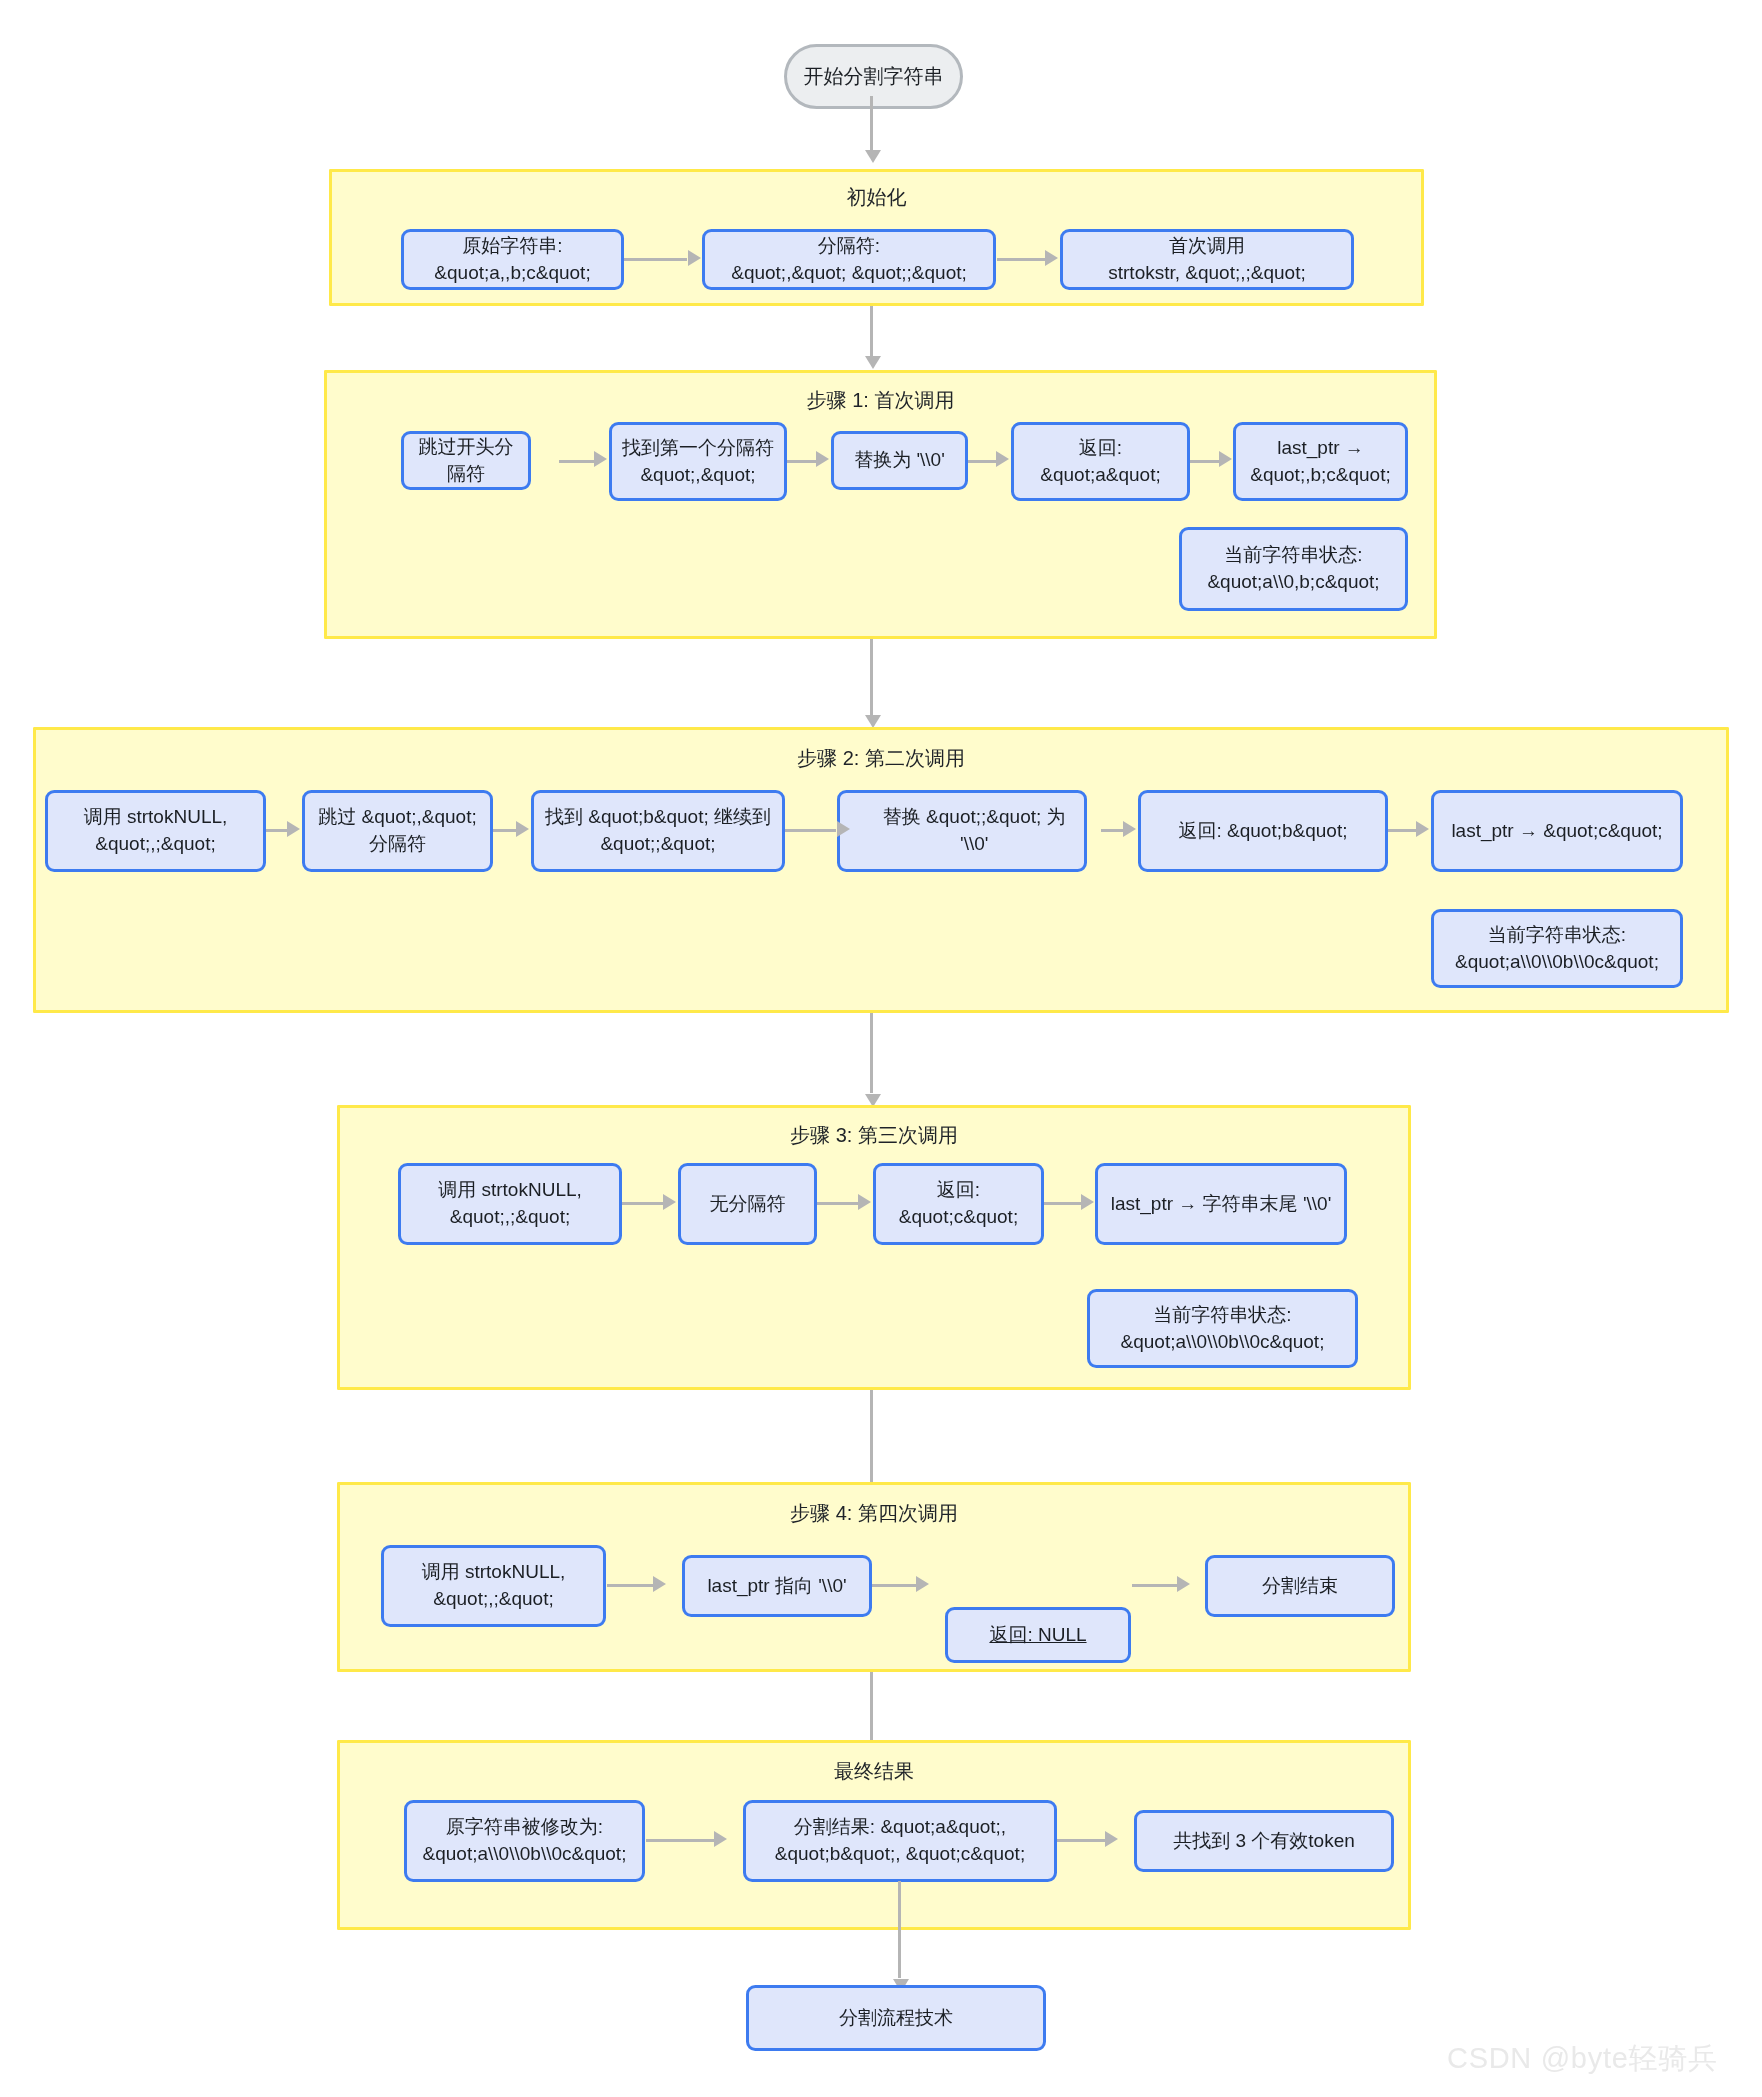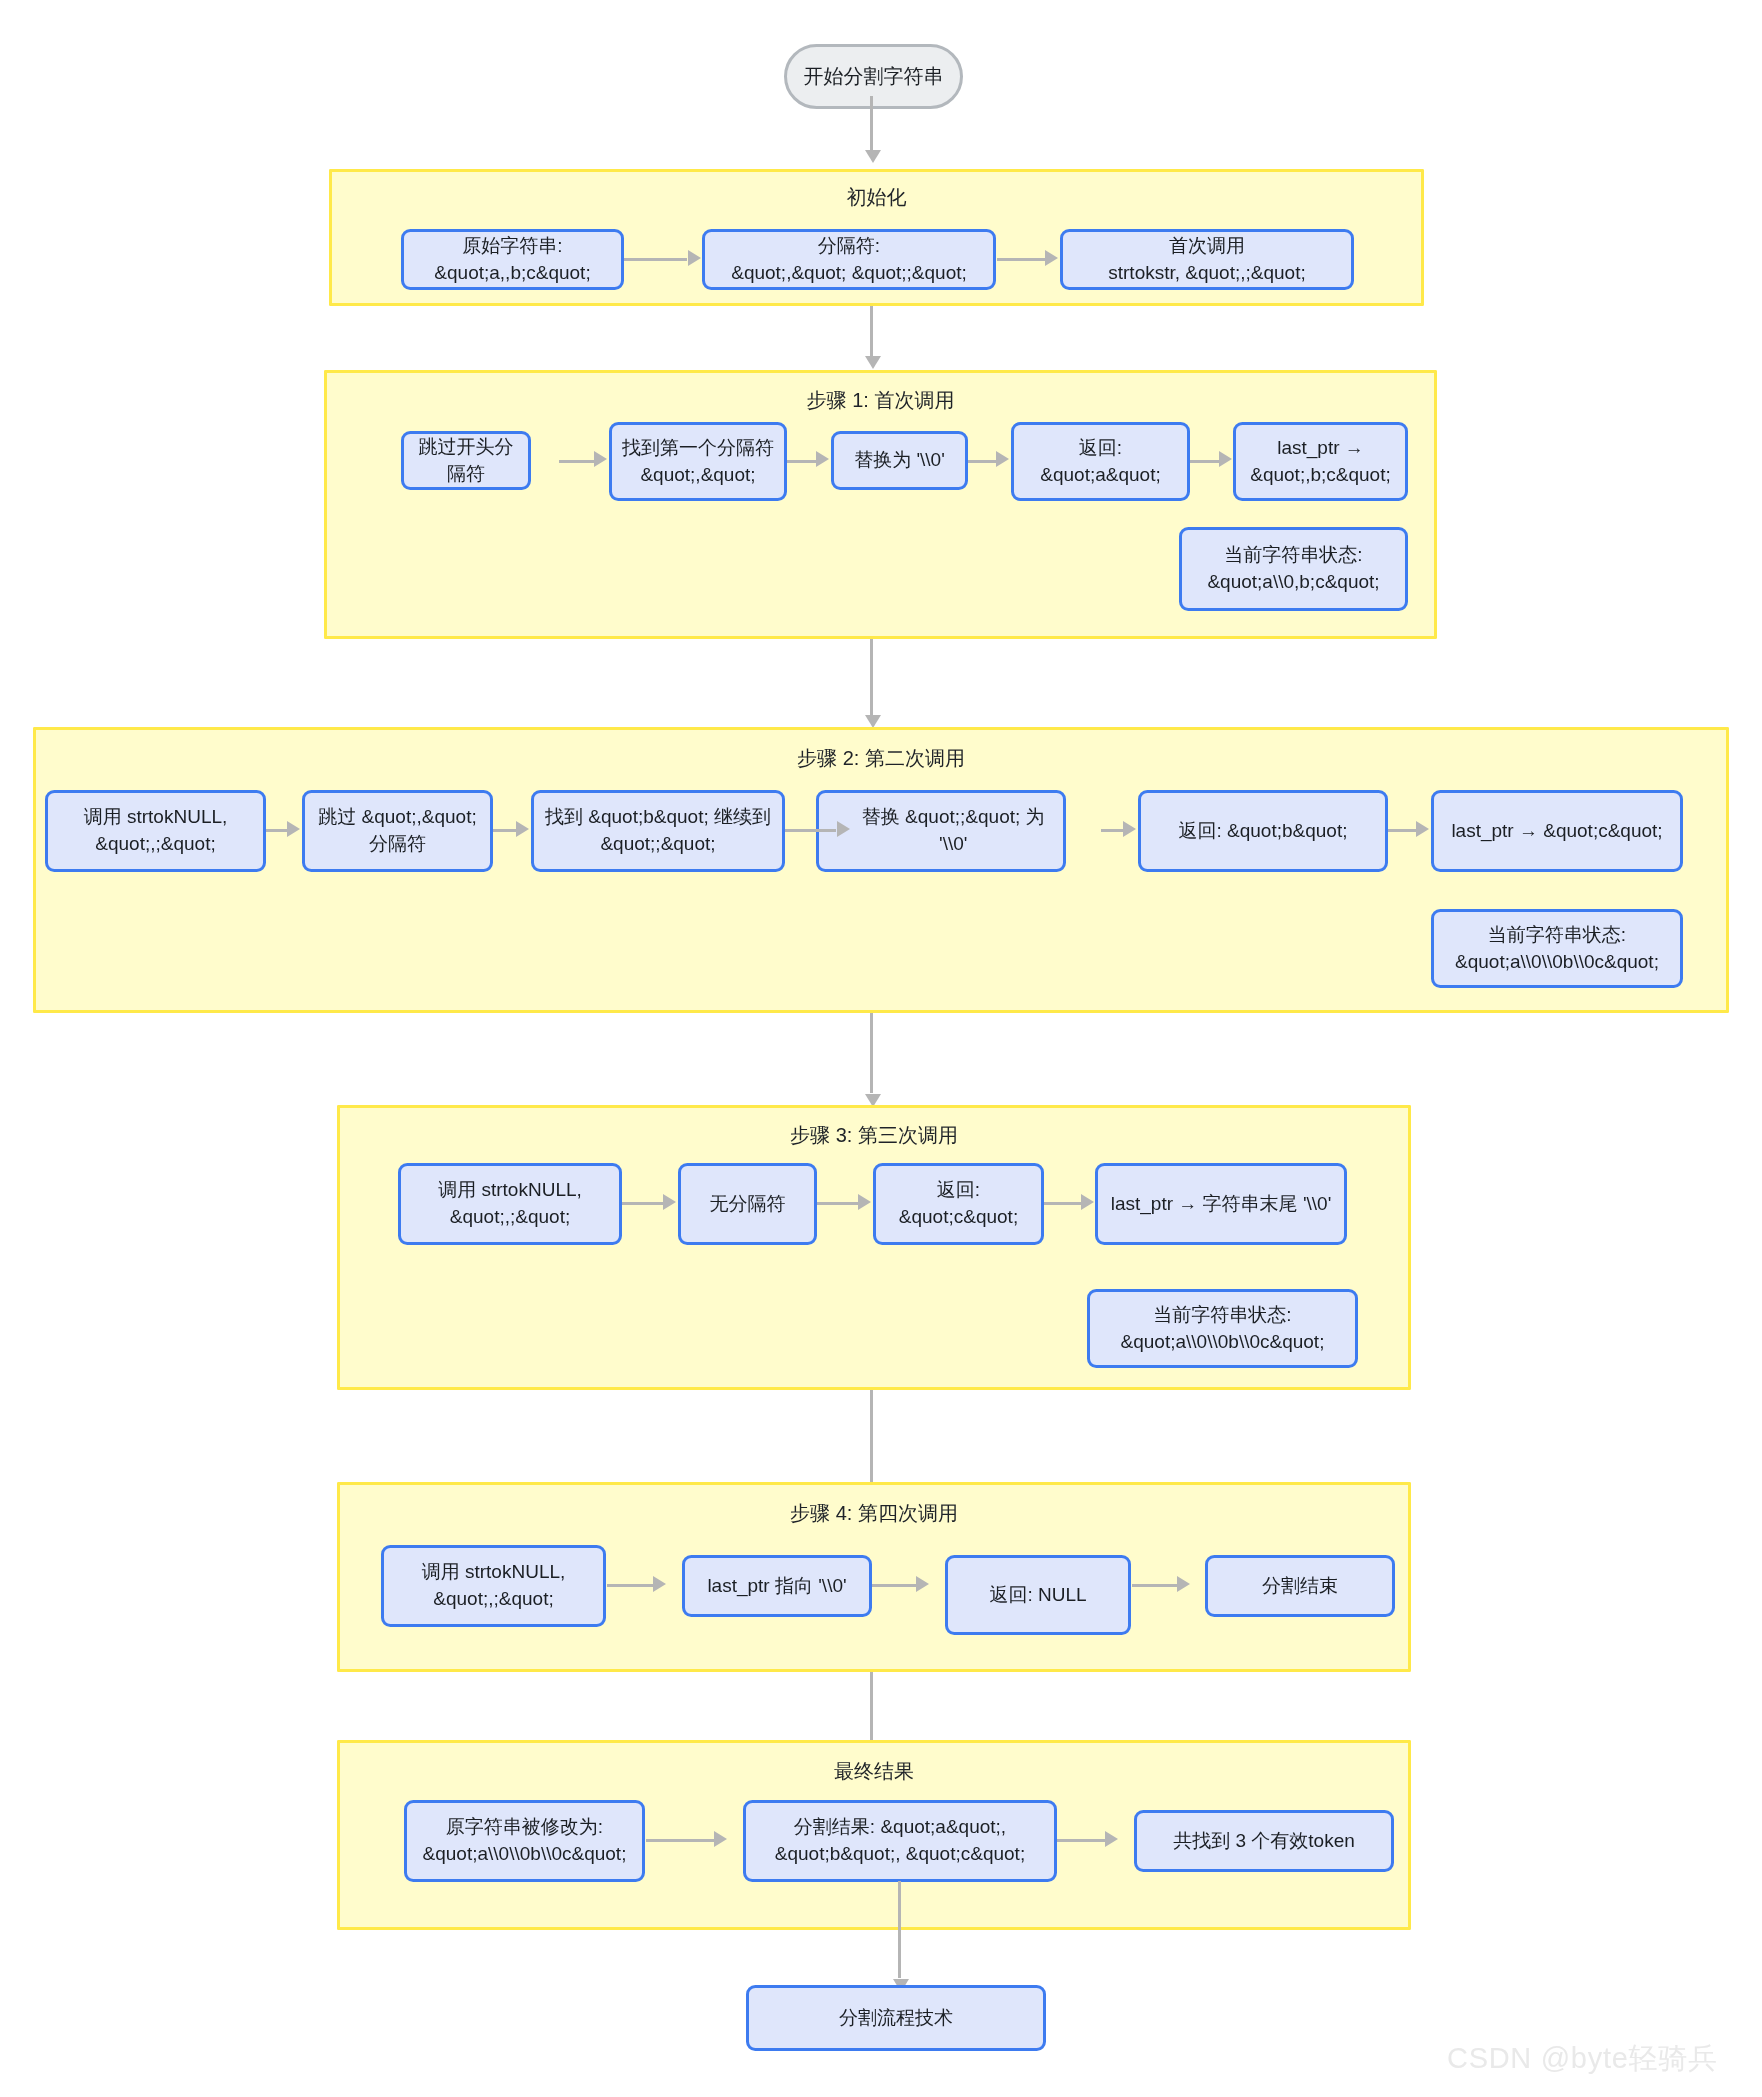--- a/index.html
+++ b/index.html
@@ -176,21 +176,21 @@
 &amp;quot;,;&amp;quot;</span>
   </div>
   <div class="abs node" style="left:302px; top:790px; width:191px; height:82px;">
     <span>跳过 &amp;quot;,&amp;quot;
 分隔符</span>
   </div>
   <div class="abs node" style="left:531px; top:790px; width:254px; height:82px;">
     <span>找到 &amp;quot;b&amp;quot; 继续到
 &amp;quot;;&amp;quot;</span>
   </div>
-  <div class="abs node" style="left:816px; top:790px; width:250px; height:82px;padding-left:31px;">
+  <div class="abs node" style="left:837px; top:790px; width:250px; height:82px;padding-left:31px;">
     <span>替换 &amp;quot;;&amp;quot; 为 '\\0'</span>
   </div>
   <div class="abs node" style="left:1138px; top:790px; width:250px; height:82px;">
     <span>返回: &amp;quot;b&amp;quot;</span>
   </div>
   <div class="abs node" style="left:1431px; top:790px; width:252px; height:82px;">
     <span>last_ptr → &amp;quot;c&amp;quot;</span>
   </div>
   <div class="abs node" style="left:1431px; top:909px; width:252px; height:79px;">
     <span>当前字符串状态:
@@ -246,21 +246,21 @@
   <div class="abs cluster" style="left:337px; top:1482px; width:1074px; height:190px;">
     <div class="cluster-title" style="top:16px;">步骤 4: 第四次调用</div>
   </div>
   <div class="abs node" style="left:381px; top:1545px; width:225px; height:82px;">
     <span>调用 strtokNULL,
 &amp;quot;,;&amp;quot;</span>
   </div>
   <div class="abs node" style="left:682px; top:1555px; width:190px; height:62px;">
     <span>last_ptr 指向 '\\0'</span>
   </div>
-  <div class="abs node" style="left:945px; top:1555px; width:186px; height:80px;">
+  <div class="abs node" style="left:945px; top:1607px; width:186px; height:56px;text-decoration:underline;">
     <span>返回: NULL</span>
   </div>
   <div class="abs node" style="left:1205px; top:1555px; width:190px; height:62px;">
     <span>分割结束</span>
   </div>
 
   <div class="abs edge-h" style="left:607px; top:1584px; width:46px;"></div>
   <div class="abs arrow-right" style="left:653px; top:1576px;"></div>
   <div class="abs edge-h" style="left:872px; top:1584px; width:45px;"></div>
   <div class="abs arrow-right" style="left:916px; top:1576px;"></div>

